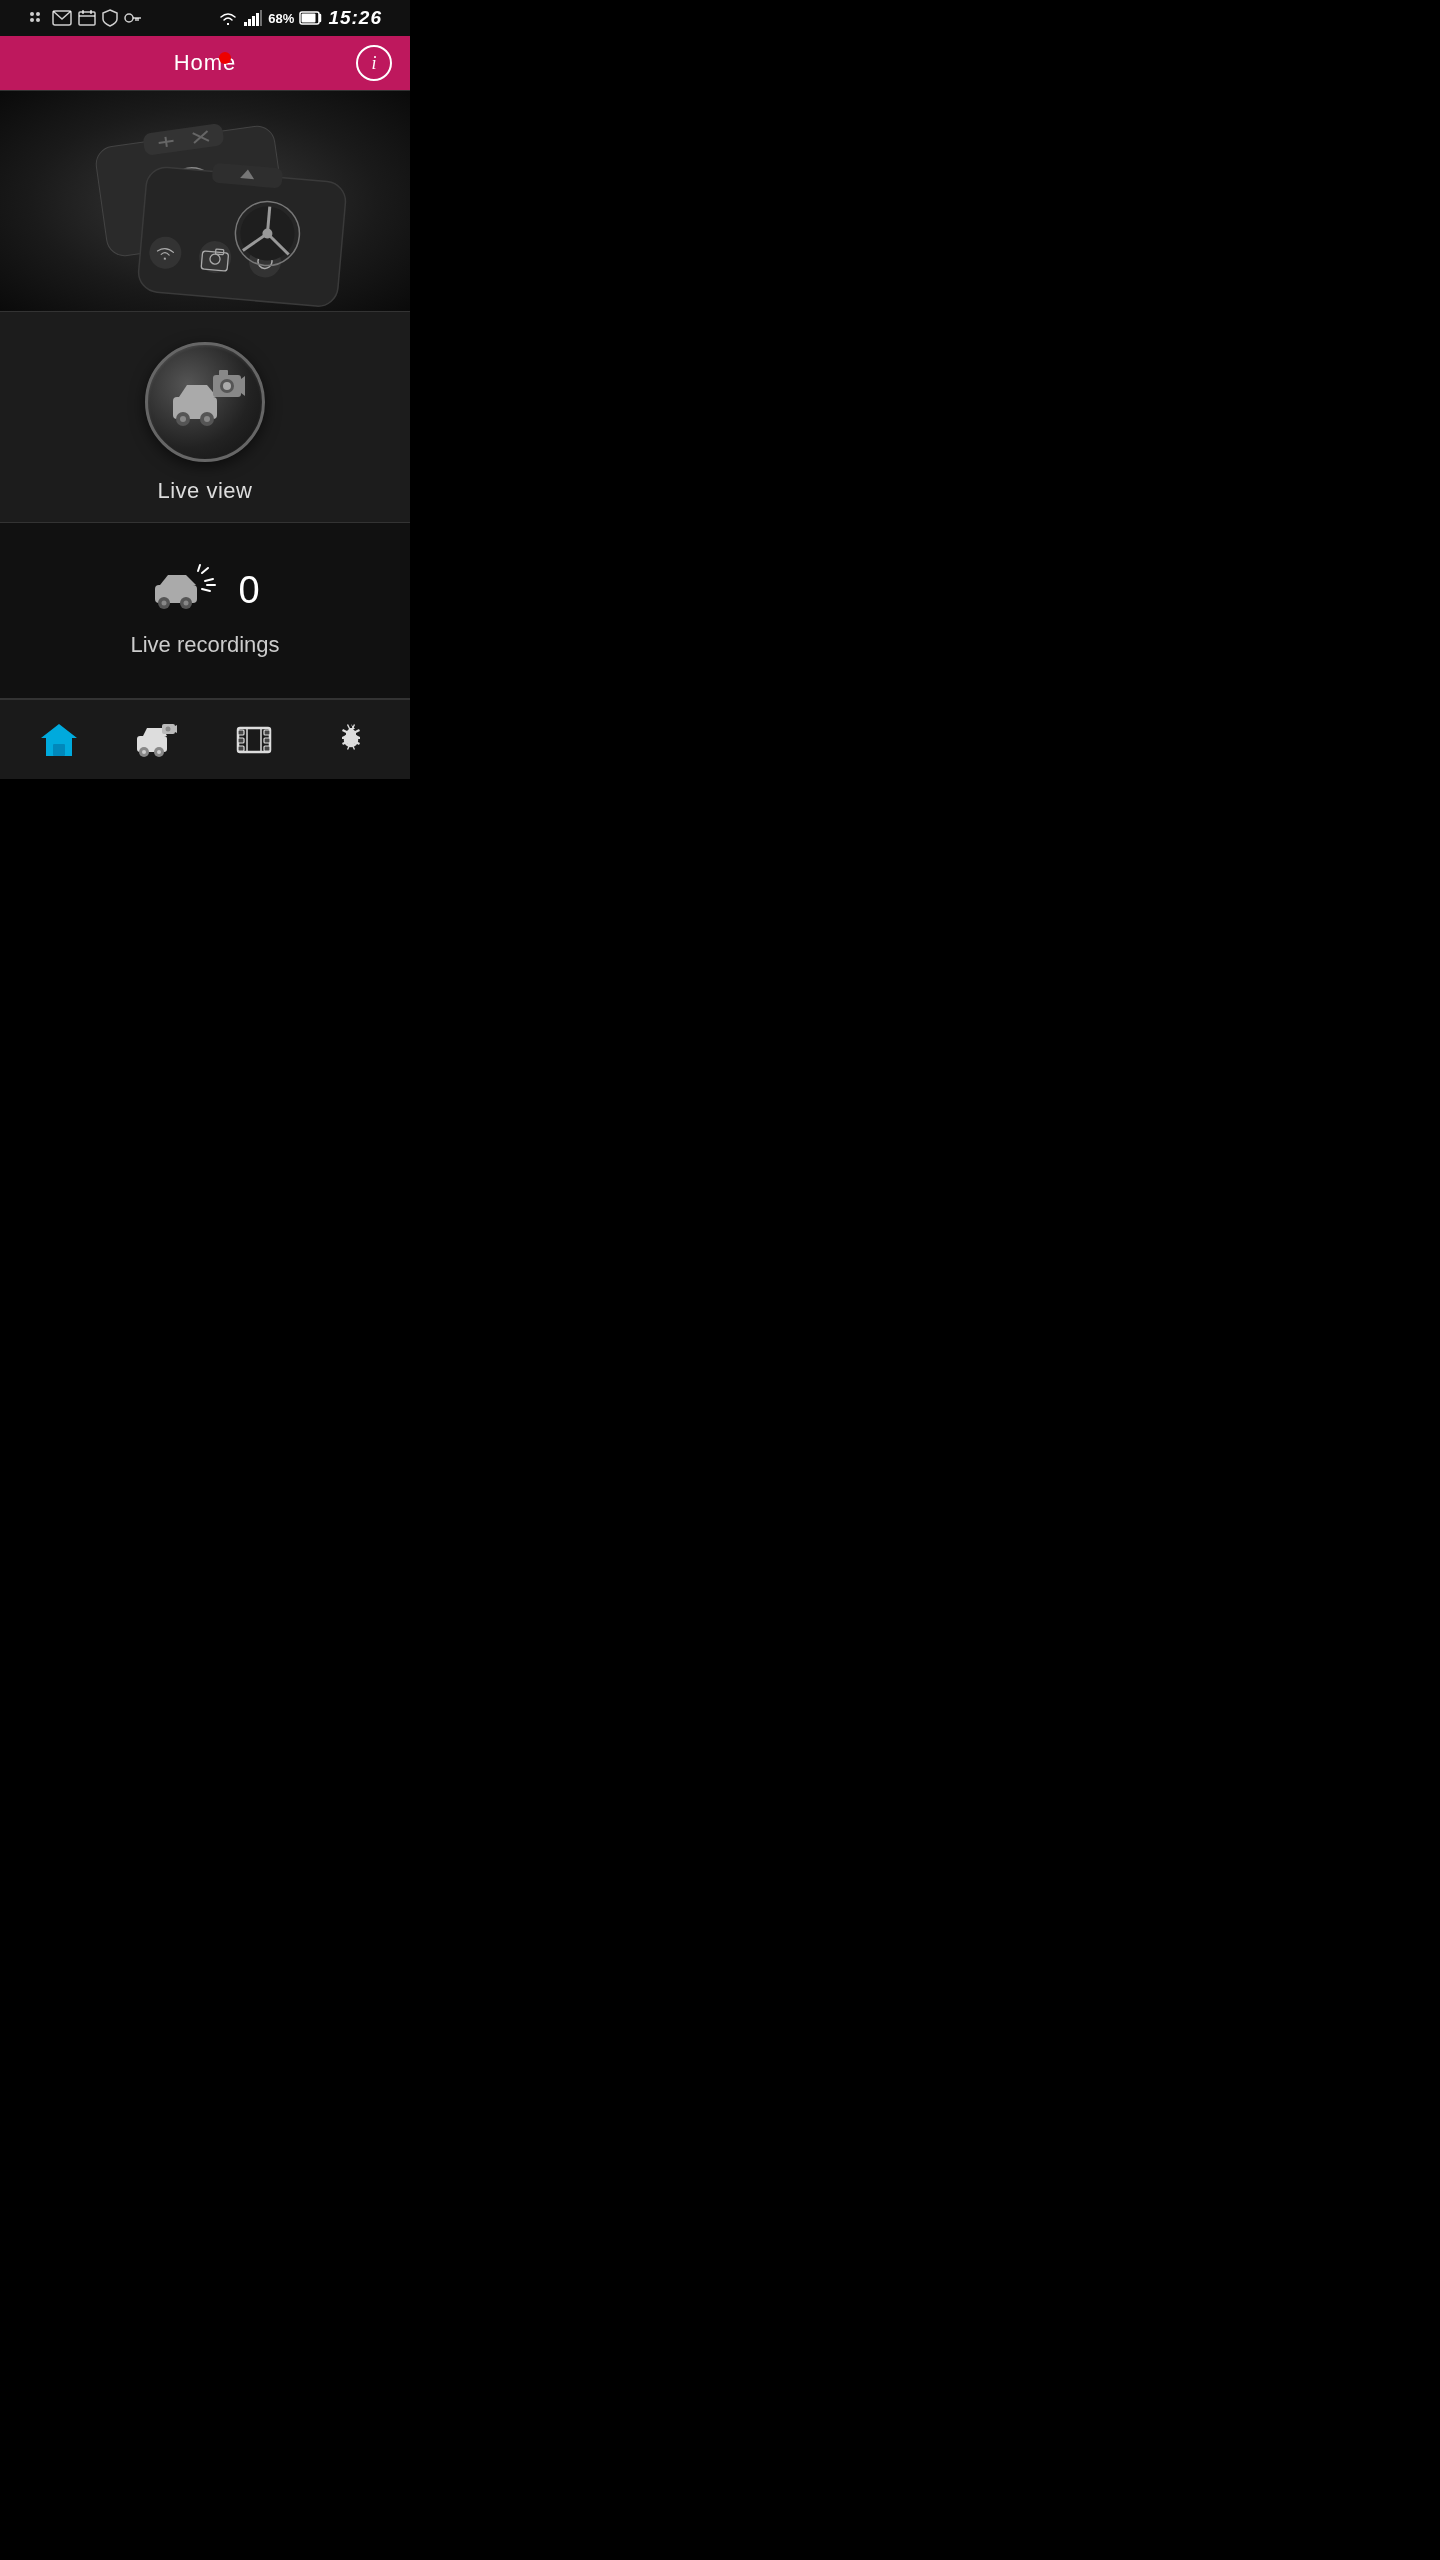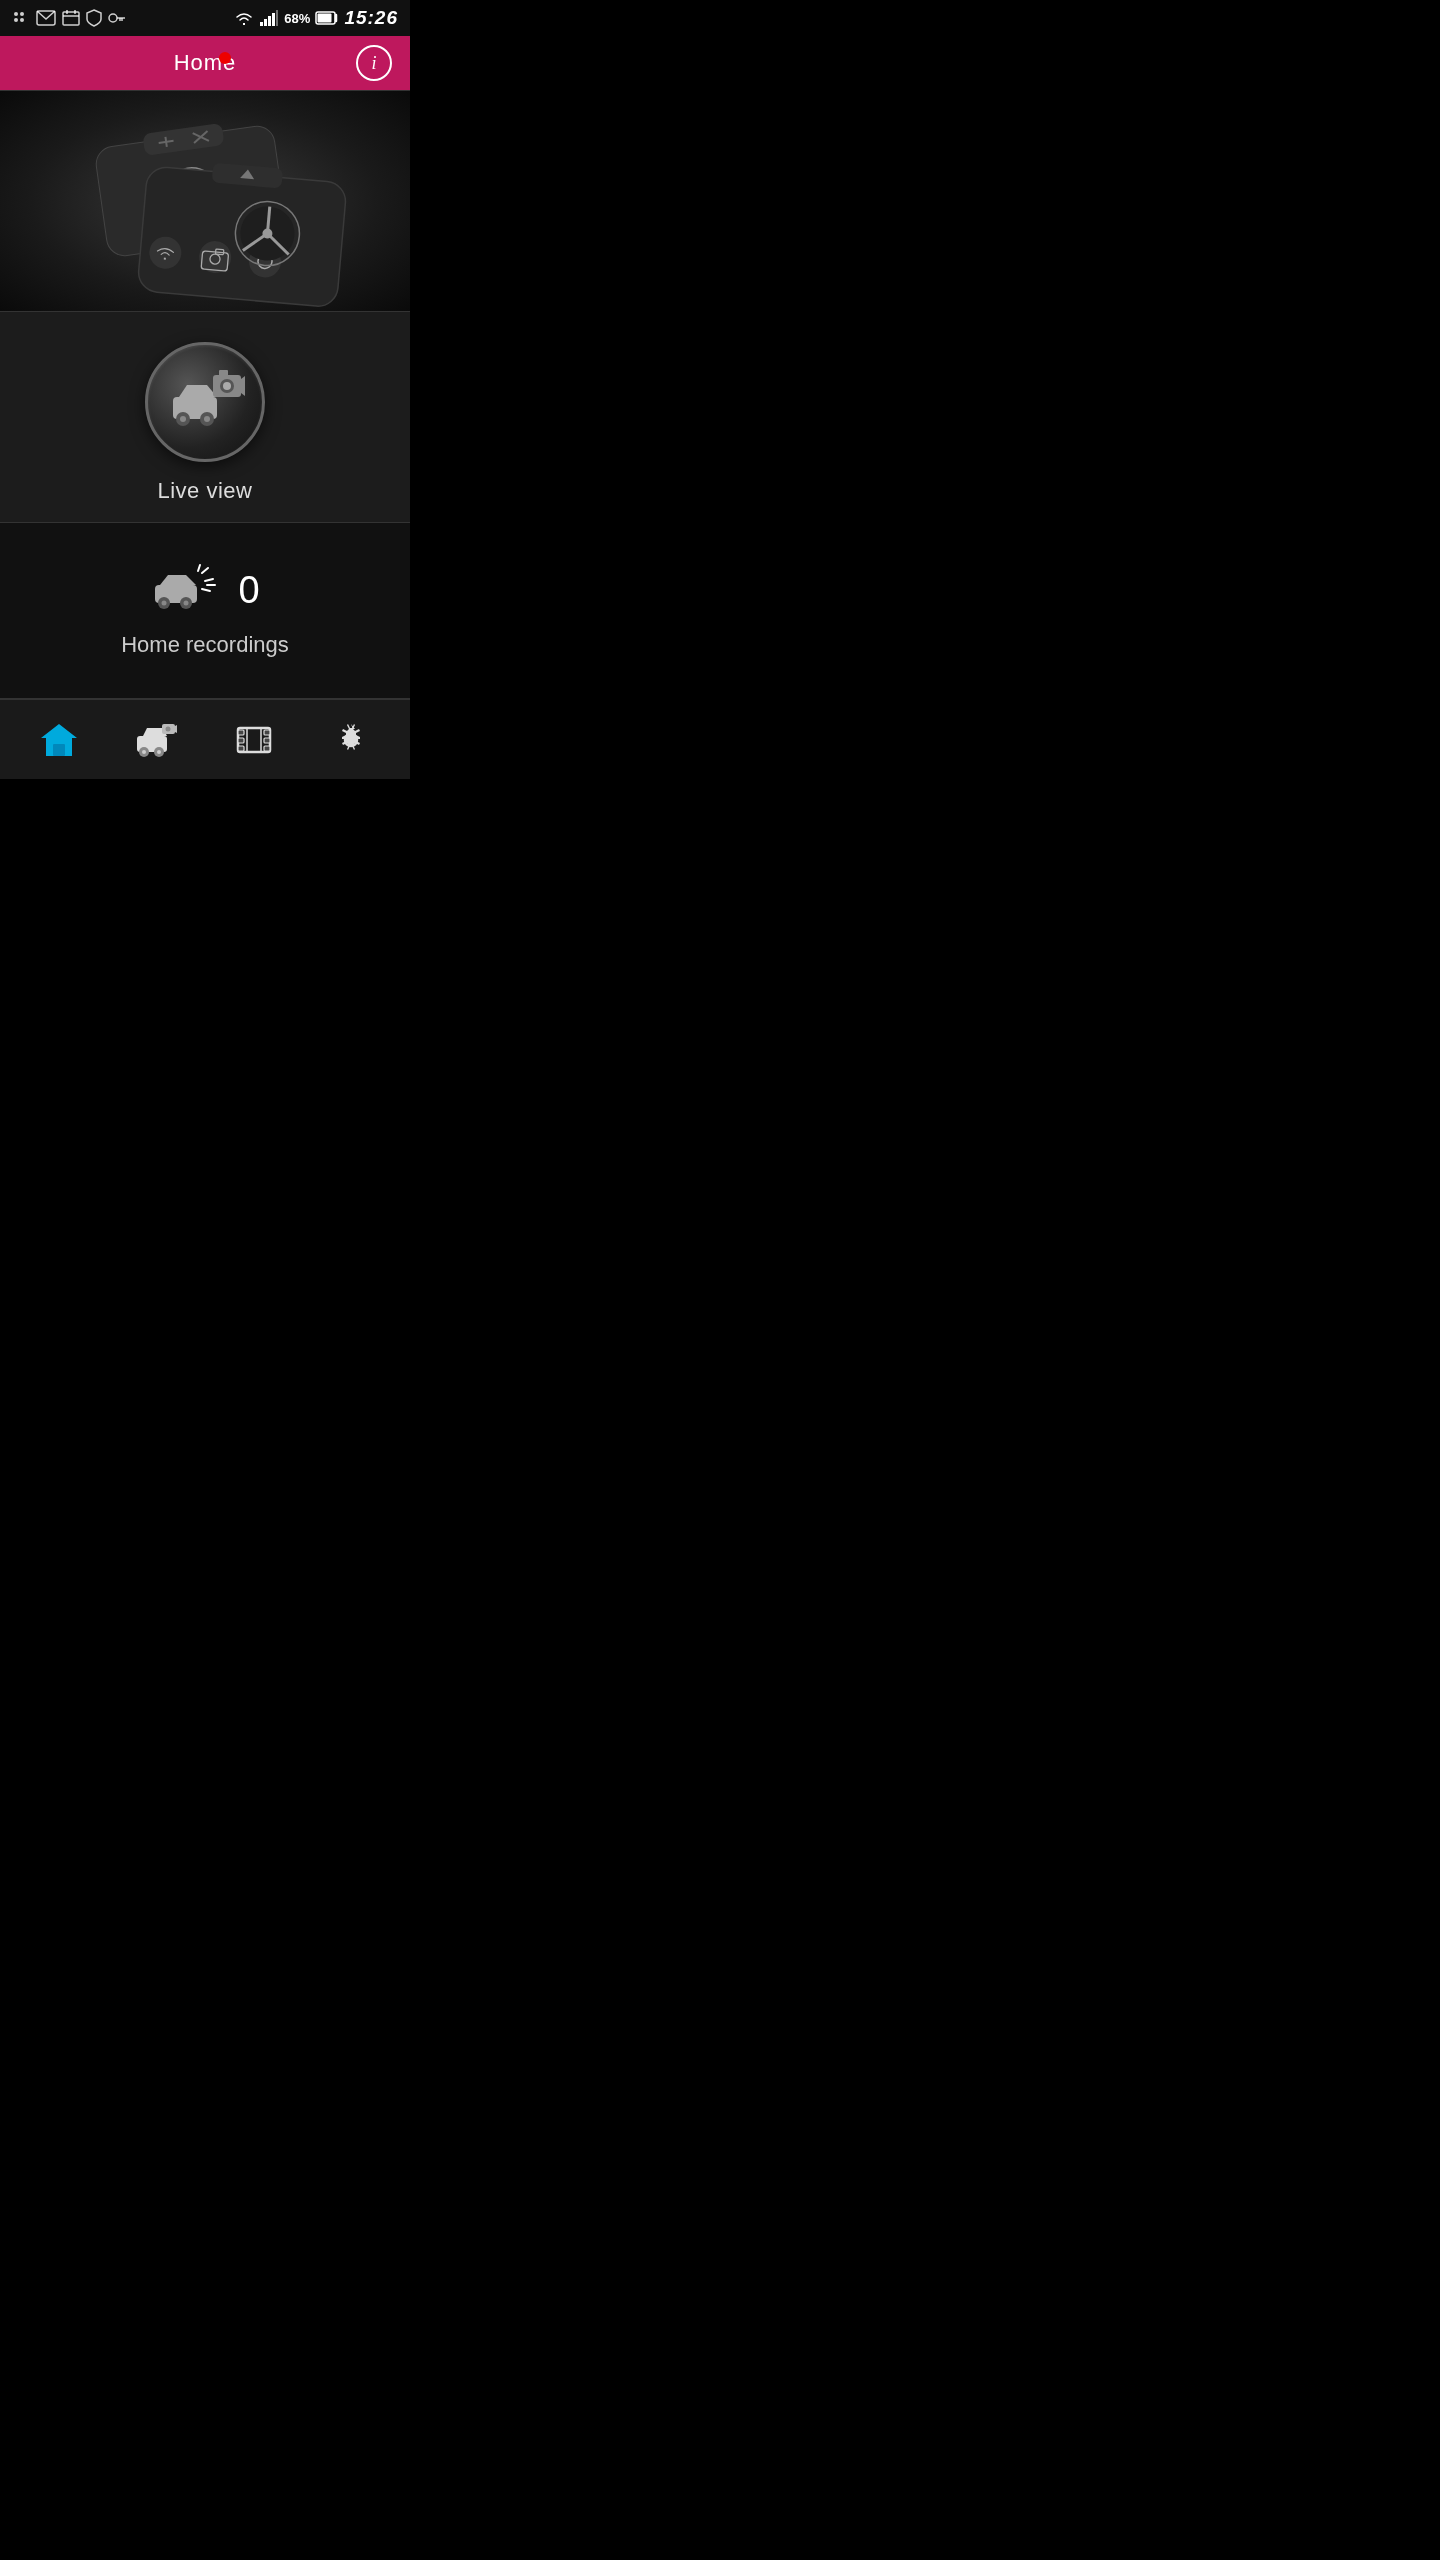--- a/index.html
+++ b/index.html
@@ -12,21 +12,21 @@
       color: #fff;
       overflow-x: hidden;
     }
 
     
     .status-bar {
       background: #111;
       display: flex;
       justify-content: space-between;
       align-items: center;
-      padding: 6px 12px;
+      padding: 6px 28px;
       height: 36px;
     }
     .status-left {
       display: flex;
       gap: 6px;
       align-items: center;
     }
     .status-right {
       display: flex;
       gap: 6px;
@@ -353,21 +353,21 @@
       <circle cx="36" cy="40" r="2.5" fill="#888"></circle>
 
       <line x1="52" y1="10" x2="58" y2="5" stroke="#fff" stroke-width="2" stroke-linecap="round"></line>
       <line x1="55" y1="18" x2="63" y2="16" stroke="#fff" stroke-width="2" stroke-linecap="round"></line>
       <line x1="52" y1="26" x2="60" y2="28" stroke="#fff" stroke-width="2" stroke-linecap="round"></line>
       <line x1="48" y1="8" x2="50" y2="2" stroke="#fff" stroke-width="2" stroke-linecap="round"></line>
       <line x1="57" y1="22" x2="65" y2="22" stroke="#fff" stroke-width="2" stroke-linecap="round"></line>
     </svg>
     <span class="event-count">0</span>
   </div>
-  <span class="event-label">Home recordings</span>
+  <span class="event-label">Live recordings</span>
 </div>
 
 <div class="bottom-nav">
 
   <div class="nav-item">
     <div class="nav-icon">
       <svg width="38" height="36" viewBox="0 0 38 36">
         <polygon points="19,2 1,16 6,16 6,34 32,34 32,16 37,16" fill="#00aadd"></polygon>
         <rect x="13" y="22" width="12" height="12" rx="1" fill="#0088bb"></rect>
       </svg>

